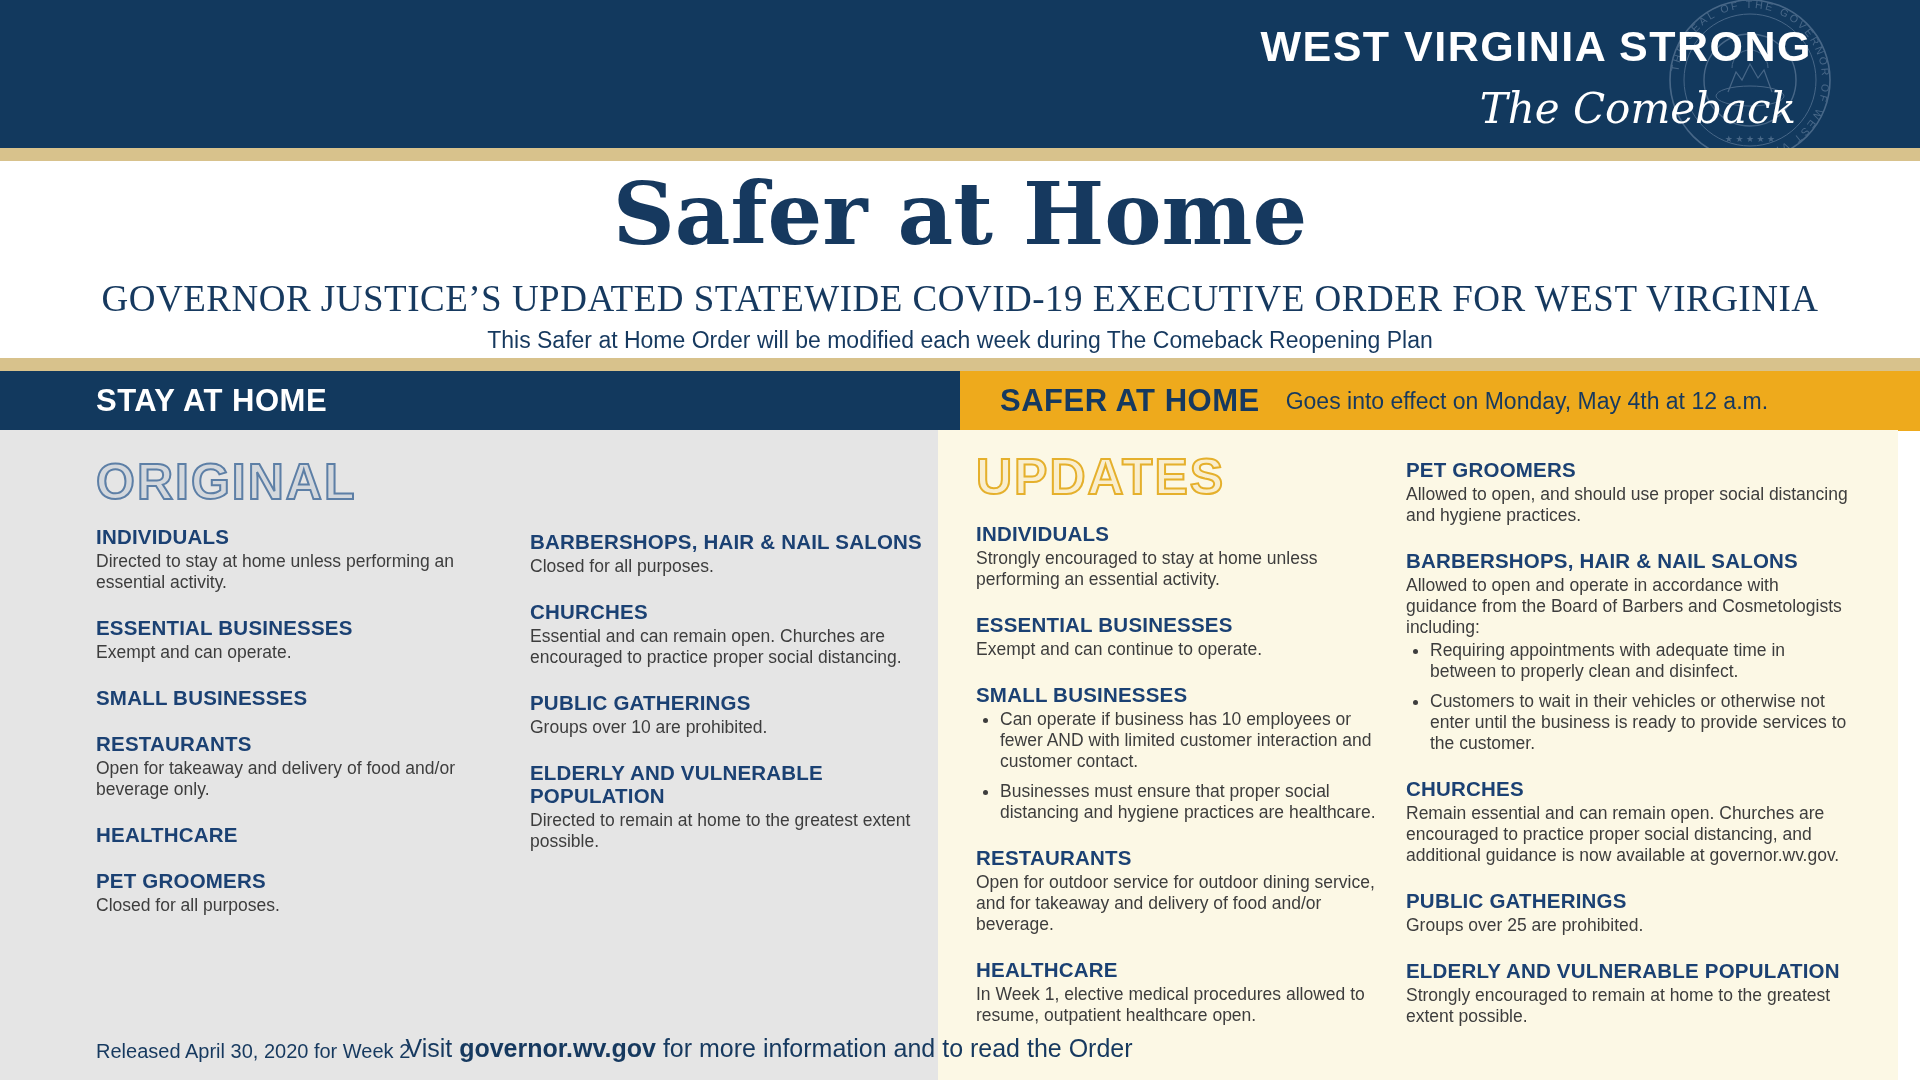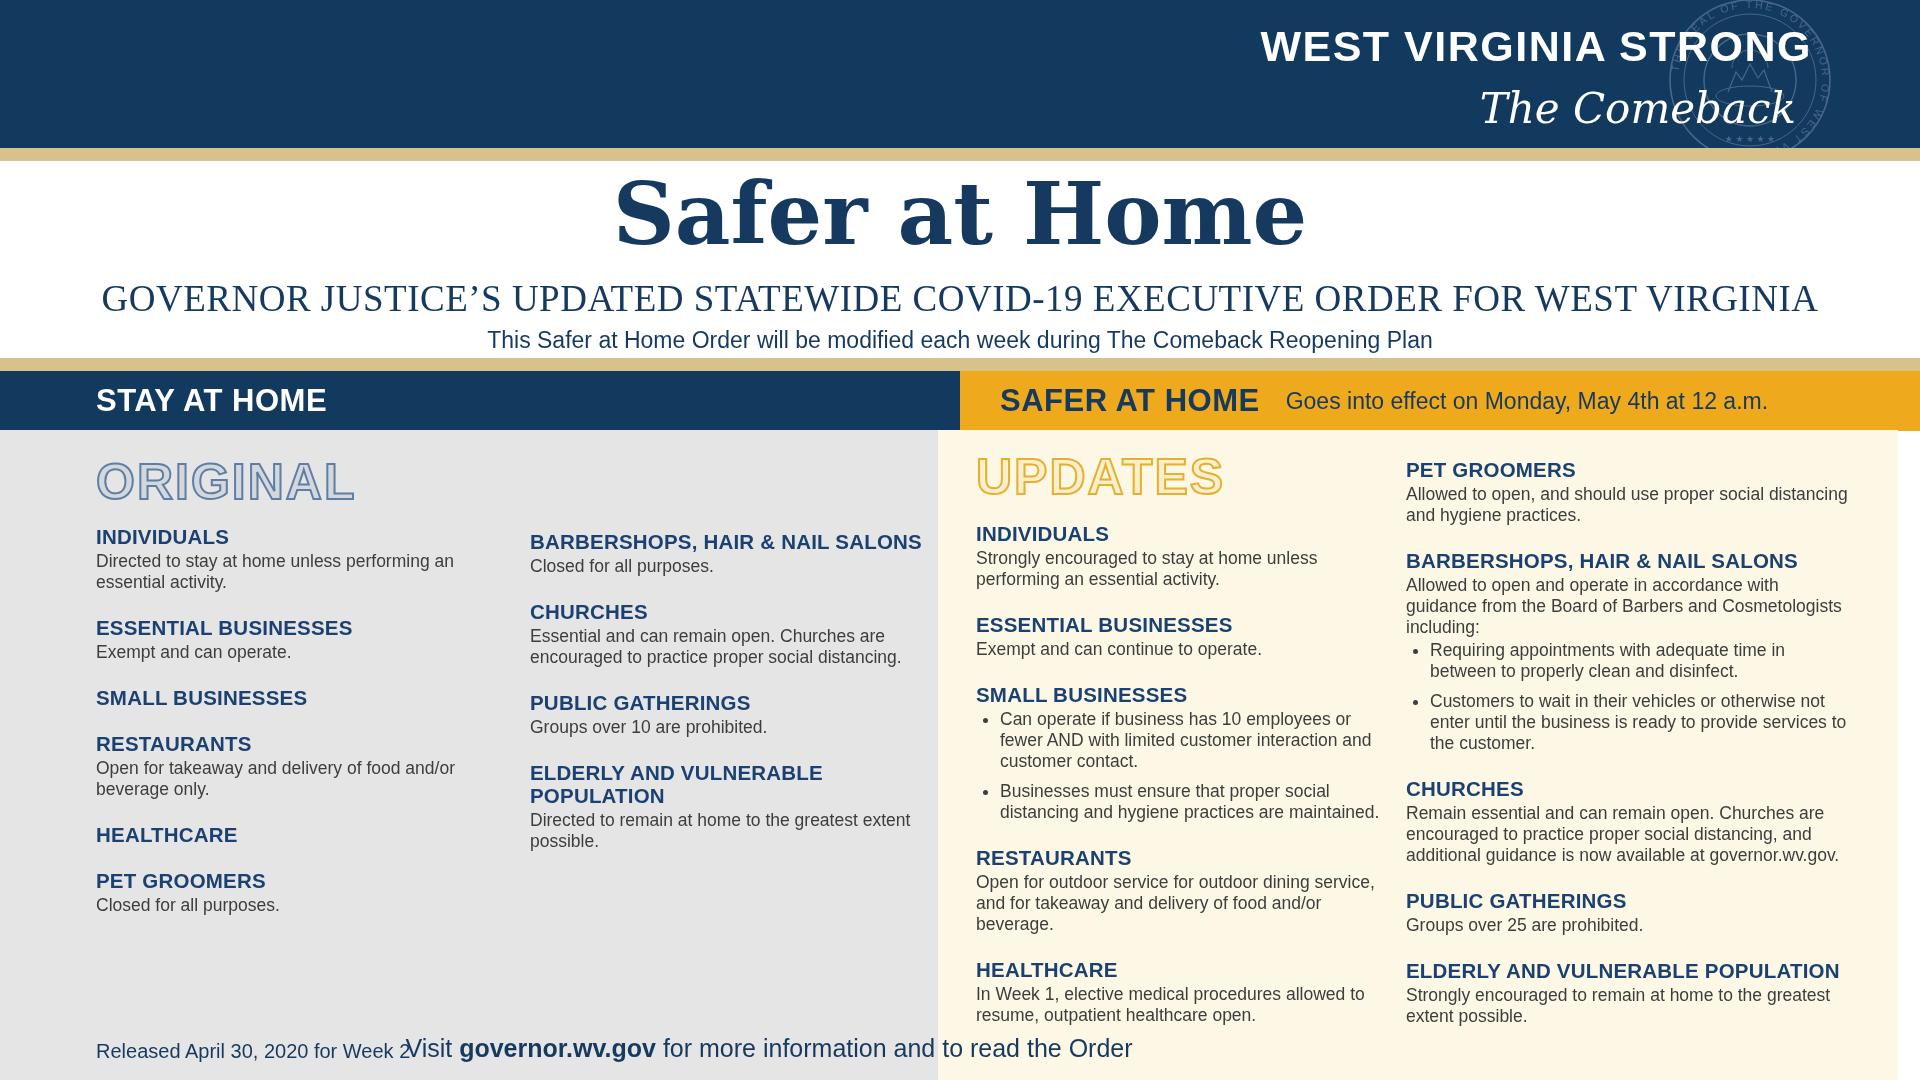--- a/index.html
+++ b/index.html
@@ -173,21 +173,21 @@
           <p class="sec-p">Strongly encouraged to stay at home unless performing an essential activity.</p>
         </div>
         <div class="section">
           <h3 class="sec-h">ESSENTIAL BUSINESSES</h3>
           <p class="sec-p">Exempt and can continue to operate.</p>
         </div>
         <div class="section">
           <h3 class="sec-h">SMALL BUSINESSES</h3>
           <ul class="sec-ul">
             <li>Can operate if business has 10 employees or fewer AND with limited customer interaction and customer contact.</li>
-            <li>Businesses must ensure that proper social distancing and hygiene practices are maintained.</li>
+            <li>Businesses must ensure that proper social distancing and hygiene practices are healthcare.</li>
           </ul>
         </div>
         <div class="section">
           <h3 class="sec-h">RESTAURANTS</h3>
           <p class="sec-p">Open for outdoor service for outdoor dining service, and for takeaway and delivery of food and/or beverage.</p>
         </div>
         <div class="section">
           <h3 class="sec-h">HEALTHCARE</h3>
           <p class="sec-p">In Week 1, elective medical procedures allowed to resume, outpatient healthcare open.</p>
         </div>

